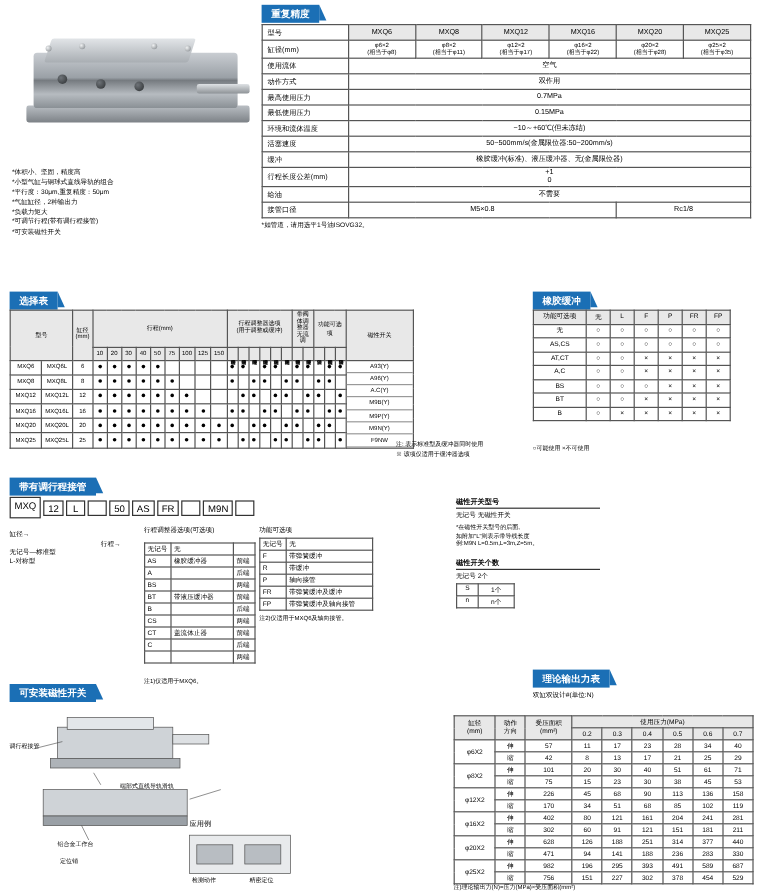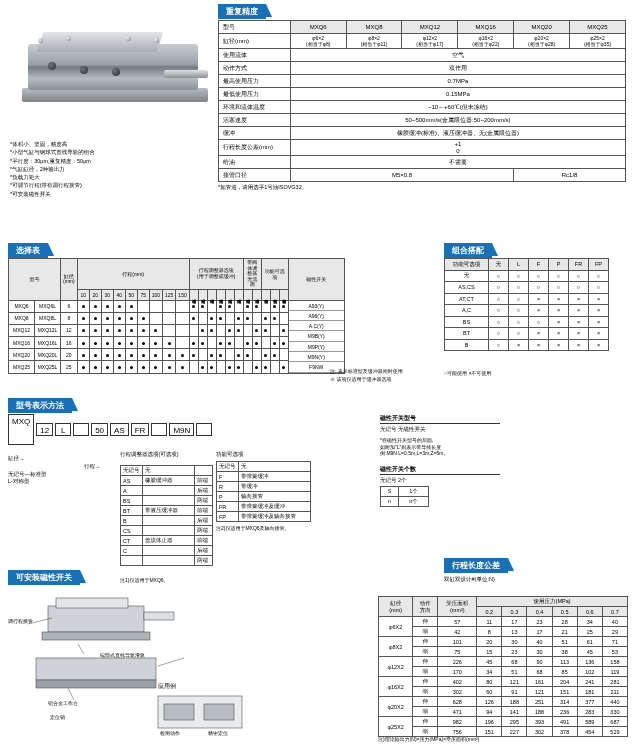--- a/index.html
+++ b/index.html
@@ -396,21 +396,21 @@
           <td><span style="display:inline-block;width:3px;height:3px;border-radius:50%;background:#000"></span></td>
           <td><span style="display:inline-block;width:3px;height:3px;border-radius:50%;background:#000"></span></td>
           <td></td>
           <td><span style="display:inline-block;width:3px;height:3px;border-radius:50%;background:#000"></span></td>
         </tr>
       </tbody>
     </table>
   </div>
 <div id="sel-note" class="note">注: 表示标准型及缓冲器同时使用<br>※ 该项仅适用于缓冲器选项</div>
 
-<div class="section-head" id="combo-head">组合搭配</div>
+<div class="section-head" id="combo-head">橡胶缓冲</div>
 <div id="combo-table">
     <table style="font-size:5.5px">
       <tbody>
         <tr>
           <td class="hdr" style="width:44px;line-height:1.1">功能可选项</td>
           <td class="hdr" style="width:20px">无</td>
           <td class="hdr" style="width:20px">L</td>
           <td class="hdr" style="width:20px">F</td>
           <td class="hdr" style="width:20px">P</td>
           <td class="hdr" style="width:20px">FR</td>
@@ -477,24 +477,24 @@
           <td>×</td>
           <td>×</td>
           <td>×</td>
           <td>×</td>
         </tr>
       </tbody>
     </table>
   </div>
 <div id="combo-note">○可能使用                ×不可使用</div>
 
-<div class="section-head" id="model-head">型号表示方法</div>
+<div class="section-head" id="model-head">带有调行程接管</div>
 <div id="model-area">
     <div style="display:flex;gap:2px;align-items:center">
-      <div class="codebox" style="min-width:16px;height:31px;line-height:11px">MXQ</div>
+      <div class="codebox" style="min-width:16px;height:18px;line-height:11px">MXQ</div>
       <div class="codebox" style="min-width:16px;height:13px;line-height:11px">12</div>
       <div class="codebox" style="min-width:16px;height:13px;line-height:11px">L</div>
       <div class="codebox" style="min-width:16px;height:13px;line-height:11px">&nbsp;&nbsp;</div>
       <div class="codebox" style="min-width:16px;height:13px;line-height:11px">50</div>
       <div class="codebox" style="min-width:16px;height:13px;line-height:11px">AS</div>
       <div class="codebox" style="min-width:16px;height:13px;line-height:11px">FR</div>
       <div class="codebox" style="min-width:16px;height:13px;line-height:11px">&nbsp;&nbsp;</div>
       <div class="codebox" style="min-width:16px;height:13px;line-height:11px">M9N</div>
       <div class="codebox" style="min-width:16px;height:13px;line-height:11px">&nbsp;&nbsp;</div>
     </div>
@@ -620,21 +620,21 @@
       <rect x="28" y="92" width="120" height="8" fill="#9aa0a6" stroke="#555" stroke-width="0.6"></rect>
       <rect x="150" y="108" width="84" height="32" fill="#e8eaec" stroke="#555" stroke-width="0.6"></rect>
       <rect x="156" y="116" width="30" height="16" fill="#b8bdc2" stroke="#555" stroke-width="0.6"></rect>
       <rect x="196" y="116" width="30" height="16" fill="#b8bdc2" stroke="#555" stroke-width="0.6"></rect>
       <line x1="20" y1="36" x2="44" y2="30" stroke="#444" stroke-width="0.5"></line>
       <line x1="70" y1="56" x2="76" y2="66" stroke="#444" stroke-width="0.5"></line>
       <line x1="150" y1="78" x2="176" y2="70" stroke="#444" stroke-width="0.5"></line>
       <line x1="60" y1="100" x2="66" y2="112" stroke="#444" stroke-width="0.5"></line>
     </svg><div class="lbl" style="left:0px;top:30px">调行程接管</div><div class="lbl" style="left:92px;top:64px">端部式直线导轨滑轨</div><div class="lbl" style="left:40px;top:112px">铝合金工作台</div><div class="lbl" style="left:42px;top:126px">定位销</div><div class="lbl" style="left:150px;top:94px;font-size:6px">应用例</div><div class="lbl" style="left:152px;top:142px">检测动作</div><div class="lbl" style="left:200px;top:142px">精密定位</div></div>
 
-<div class="section-head" id="force-head">行程长度公差</div>
+<div class="section-head" id="force-head">理论输出力表</div>
 <div id="force-sub"><span>双缸双设计#</span><span style="float:right;margin-right:4px">(单位:N)</span></div>
 <div id="force-table">
     <table style="font-size:5.5px;width:250px">
       <tbody>
         <tr>
           <td class="hdr" rowspan="2" style="width:30px;line-height:1.1">缸径<br>(mm)</td>
           <td class="hdr" rowspan="2" style="width:22px;line-height:1.1">动作<br>方向</td>
           <td class="hdr" rowspan="2" style="width:34px;line-height:1.1">受压面积<br>(mm²)</td>
           <td class="hdr" colspan="6">使用压力(MPa)</td>
         </tr>

